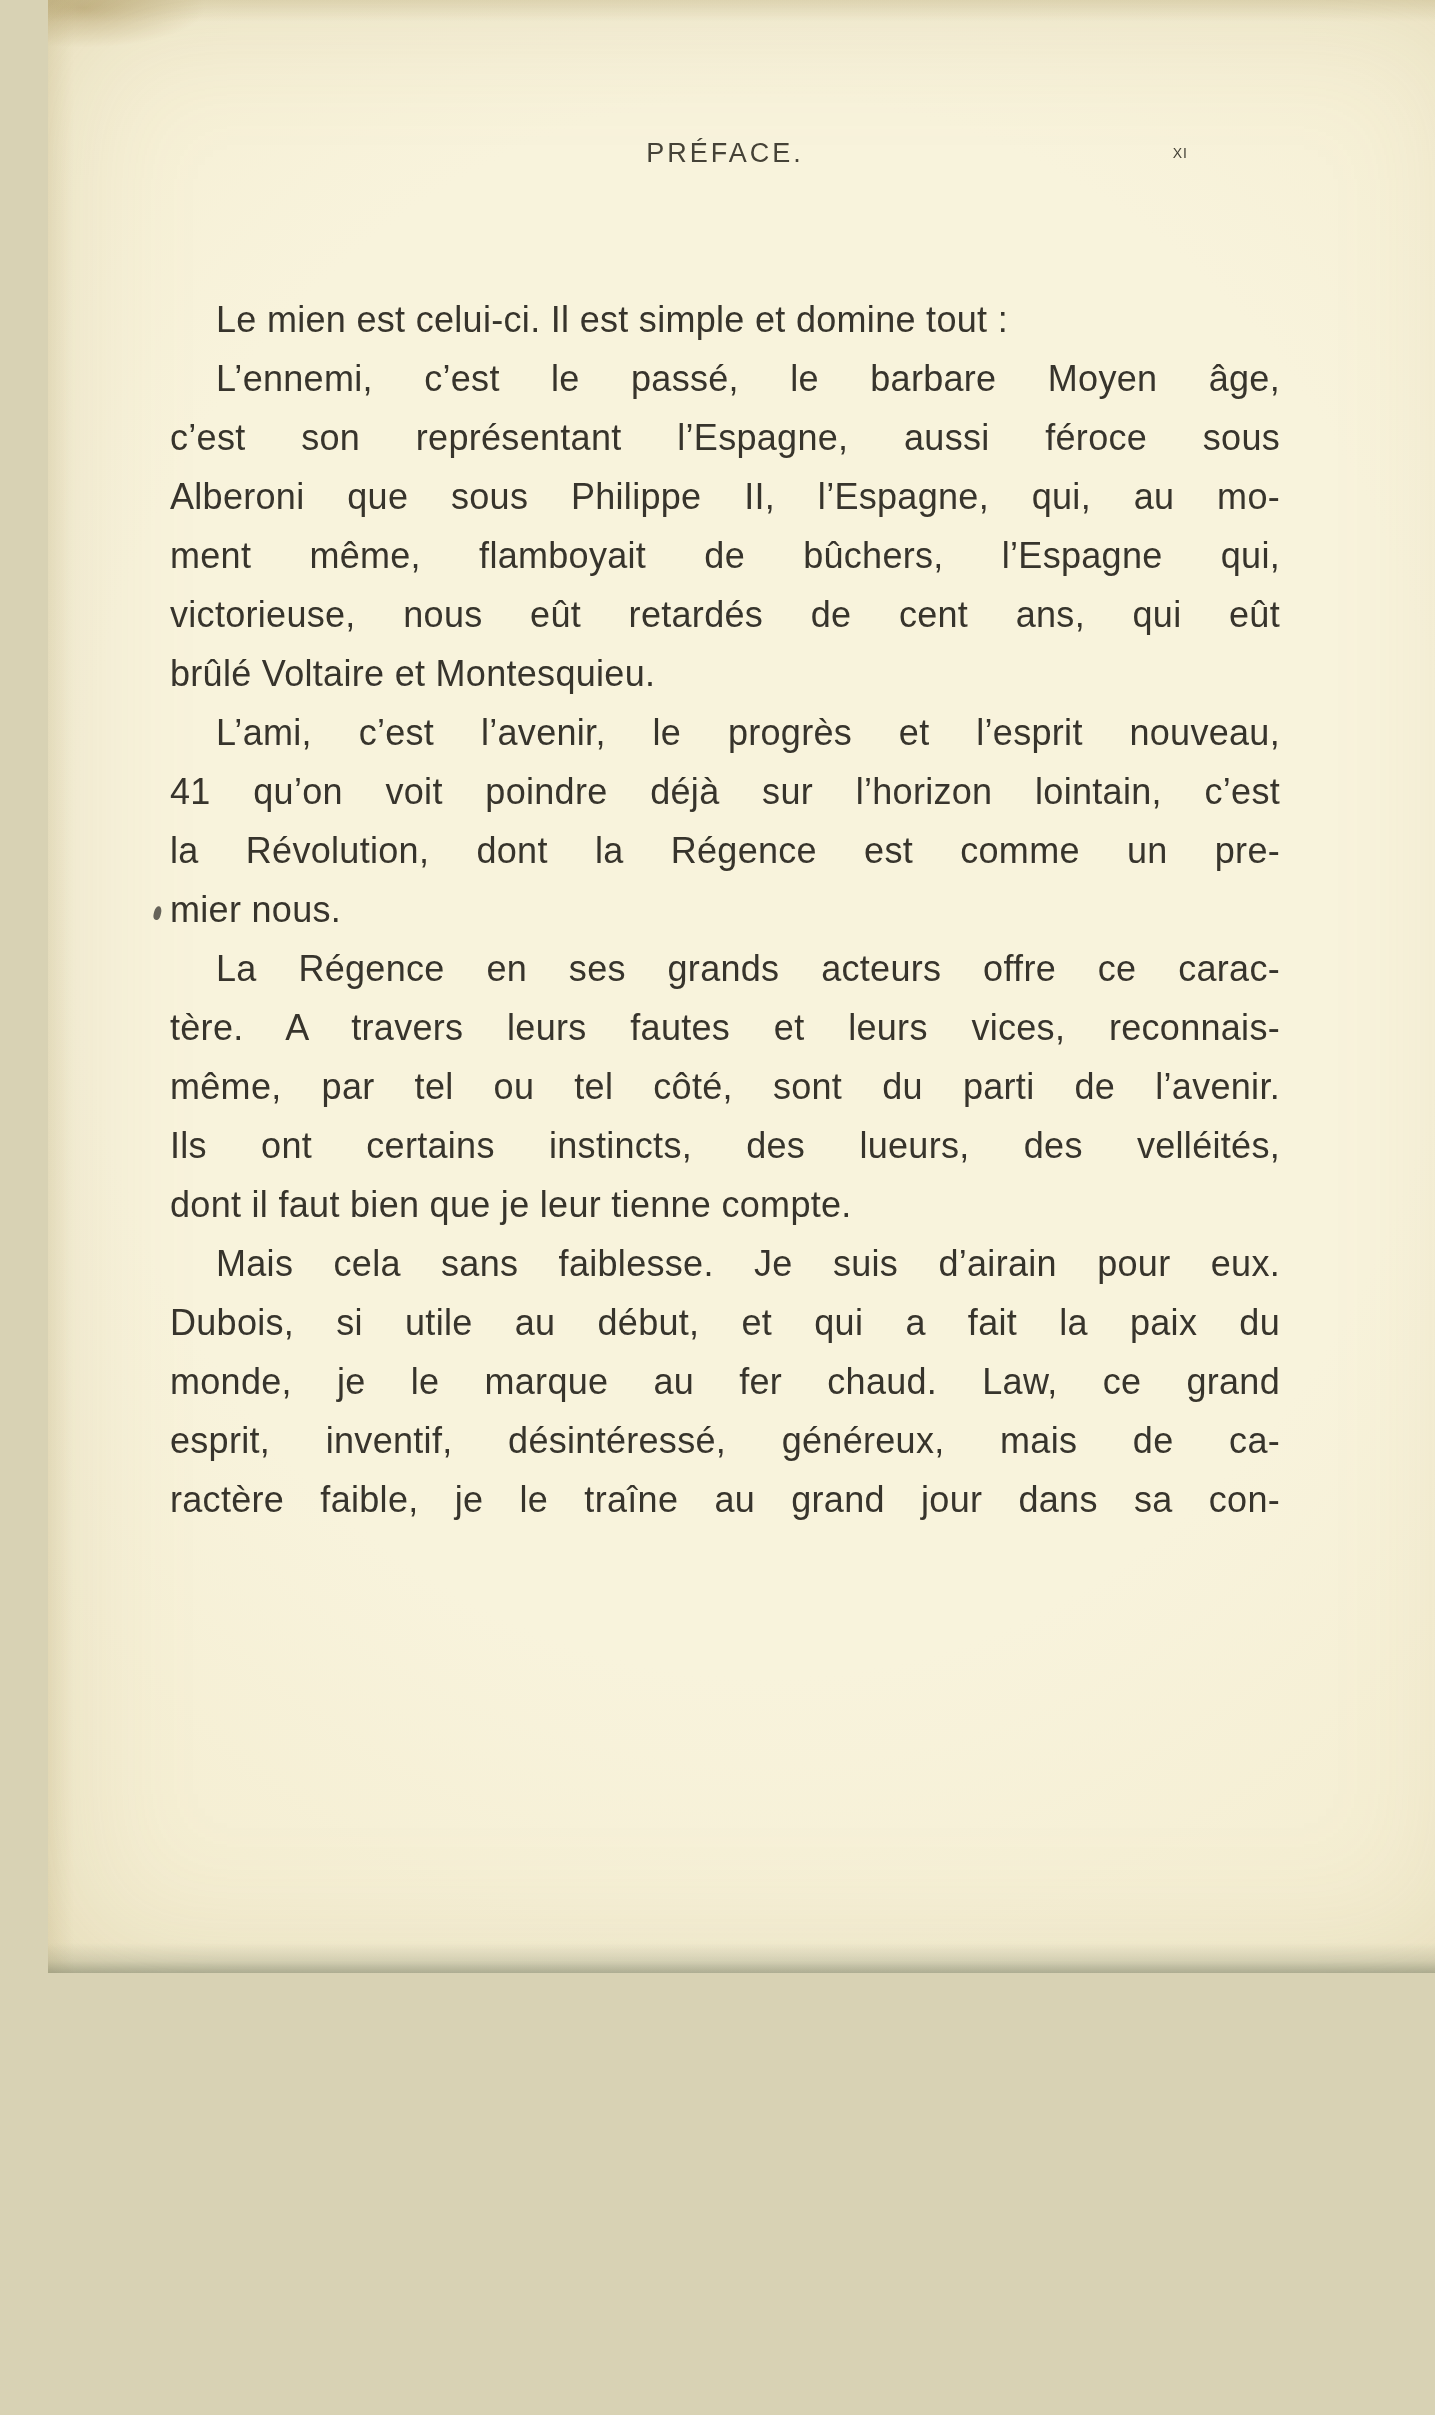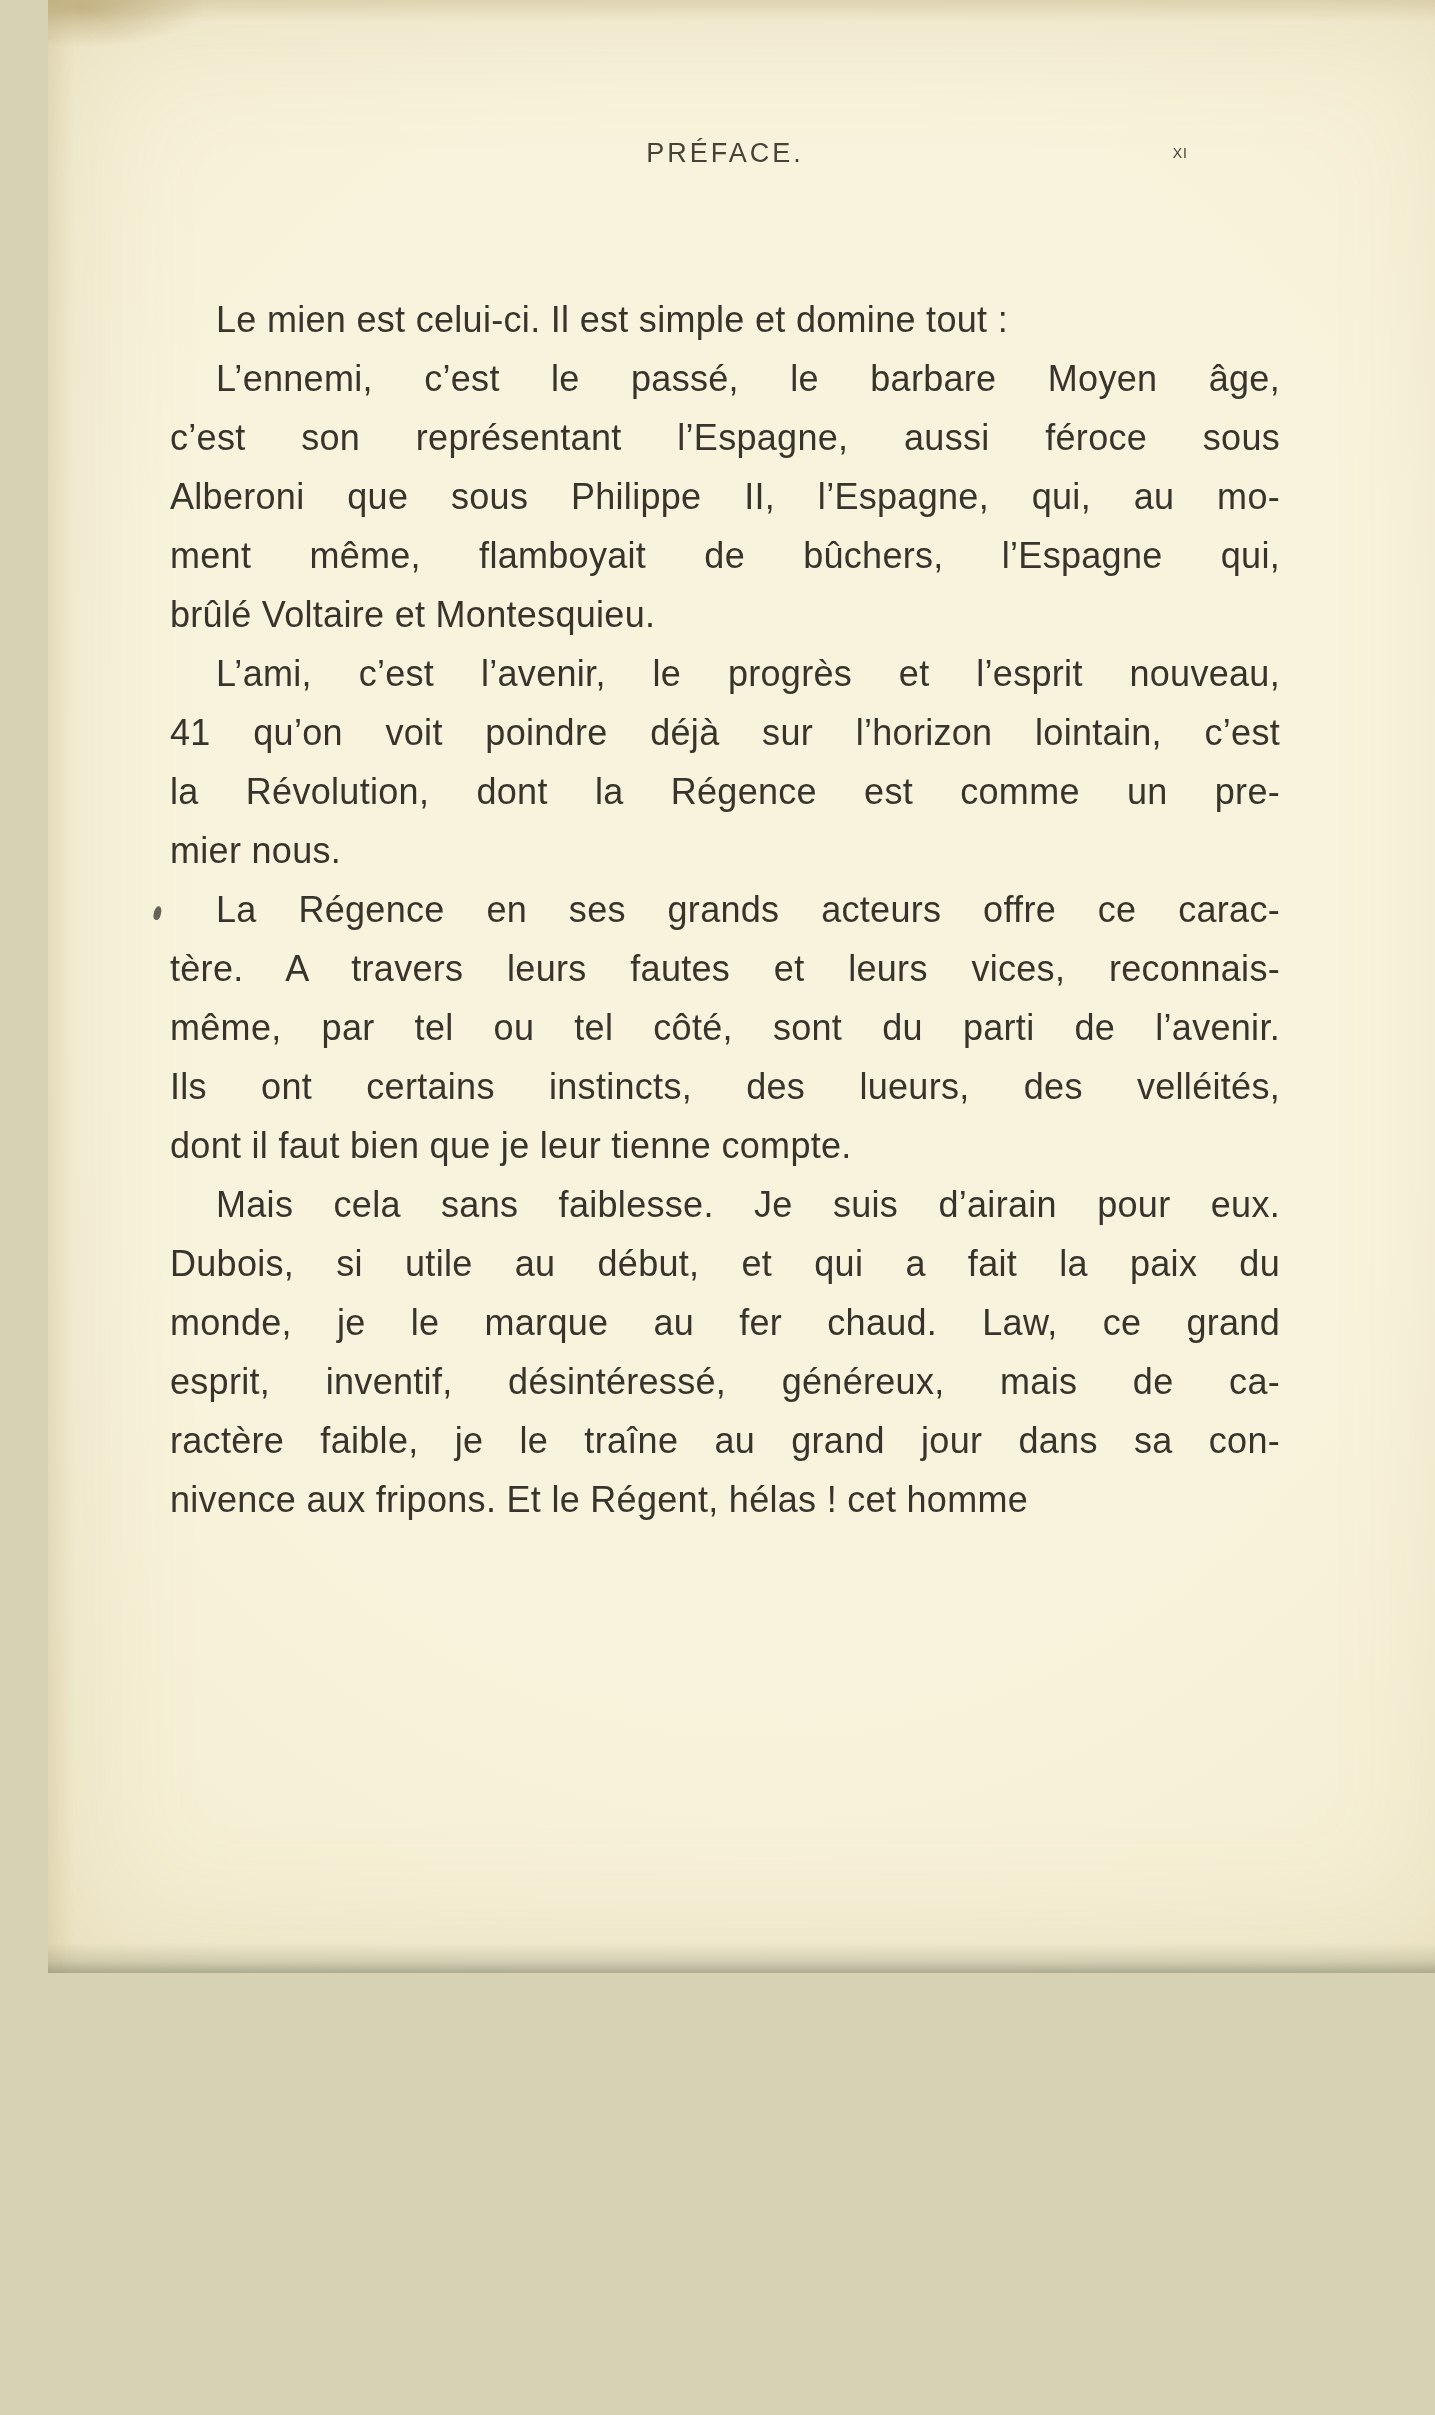--- a/index.html
+++ b/index.html
@@ -98,20 +98,21 @@
 
   <div class="text-block">
       <div class="paragraph">
         <div class="line first last">Le mien est celui-ci. Il est simple et domine tout :</div>
       </div>
       <div class="paragraph">
         <div class="line first">L’ennemi, c’est le passé, le barbare Moyen âge,</div>
         <div class="line">c’est son représentant l’Espagne, aussi féroce sous</div>
         <div class="line">Alberoni que sous Philippe II, l’Espagne, qui, au mo-</div>
         <div class="line">ment même, flamboyait de bûchers, l’Espagne qui,</div>
+        <div class="line">victorieuse, nous eût retardés de cent ans, qui eût</div>
         <div class="line last">brûlé Voltaire et Montesquieu.</div>
       </div>
       <div class="paragraph">
         <div class="line first">L’ami, c’est l’avenir, le progrès et l’esprit nouveau,</div>
         <div class="line">41 qu’on voit poindre déjà sur l’horizon lointain, c’est</div>
         <div class="line">la Révolution, dont la Régence est comme un pre-</div>
         <div class="line last">mier nous.</div>
       </div>
       <div class="paragraph">
         <div class="line first">La Régence en ses grands acteurs offre ce carac-</div>
@@ -119,20 +120,19 @@
         <div class="line">même, par tel ou tel côté, sont du parti de l’avenir.</div>
         <div class="line">Ils ont certains instincts, des lueurs, des velléités,</div>
         <div class="line last">dont il faut bien que je leur tienne compte.</div>
       </div>
       <div class="paragraph">
         <div class="line first">Mais cela sans faiblesse. Je suis d’airain pour eux.</div>
         <div class="line">Dubois, si utile au début, et qui a fait la paix du</div>
         <div class="line">monde, je le marque au fer chaud. Law, ce grand</div>
         <div class="line">esprit, inventif, désintéressé, généreux, mais de ca-</div>
         <div class="line">ractère faible, je le traîne au grand jour dans sa con-</div>
-        <div class="line last">nivence aux fripons. Et le Régent, hélas ! cet homme</div>
       </div>
     </div>
 
   <div class="ink-mark"></div>
   <div class="dot-mark"></div>
 
 </div>
 
 </body></html>

